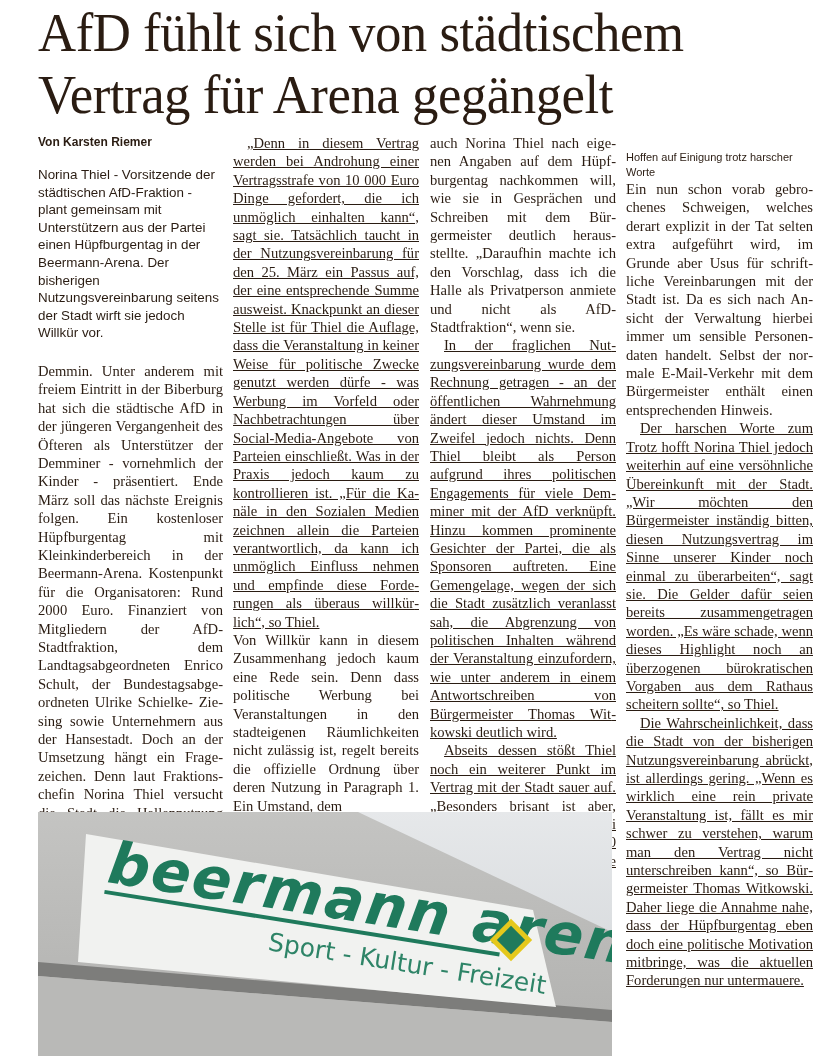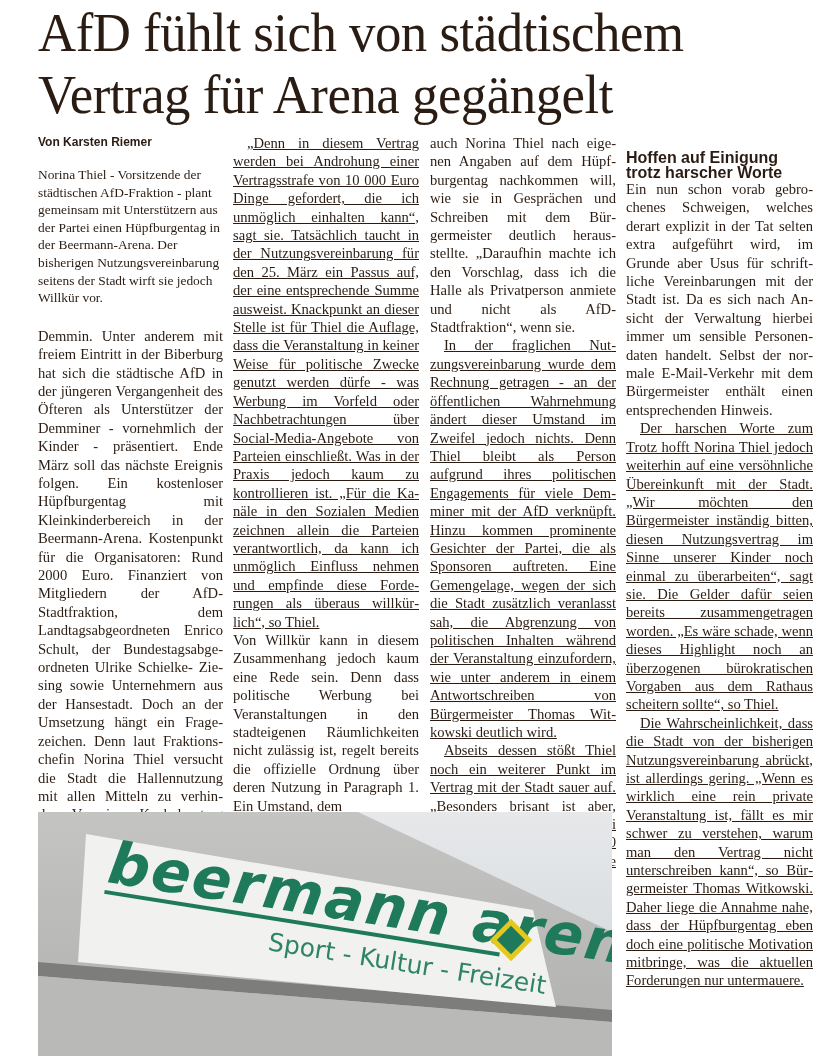--- a/index.html
+++ b/index.html
@@ -22,27 +22,27 @@
   .c1 { left: 38px; width: 185px; }
   .c2 { left: 233px; width: 186px; }
   .c3 { left: 430px; width: 186px; }
   .c4 { left: 626px; width: 187px; }
   .byline {
     font-family: "Liberation Sans", "DejaVu Sans", sans-serif;
     font-weight: bold; font-size: 12px; line-height: 16px; margin-bottom: 16px !important;
     color: #2a1c12;
   }
   .teaser {
-    font-family: Liberation Serif, serif;
+    font-family: Liberation Sans, sans-serif;
     font-size: 13.4px; line-height: 17.6px; text-align: left; margin-bottom: 20px !important;
     color: #2a1c12;
   }
   .subhead {
     font-family: "Liberation Sans", "DejaVu Sans", sans-serif;
-    font-weight: bold; font-size: 16px; line-height: 15px; text-align: left;
+    font-weight: normal; font-size: 11px; line-height: 15px; text-align: left;
     margin-top: 16px !important; color: #2a1c12;
   }
   .photo {
     position: absolute; left: 38px; top: 812px; width: 574px; height: 244px; overflow: hidden;
     background: linear-gradient(180deg, #bdbdbd 0%, #b3b3b3 100%);
   }
   .sky { position:absolute; left:0; top:0; width:100%; height:100%; }
   .sign-text-main {
     font-family: "DejaVu Sans", sans-serif; font-weight: bold; font-style: italic;
     fill: #1f7a5c; font-size: 58px; letter-spacing: 2px;

